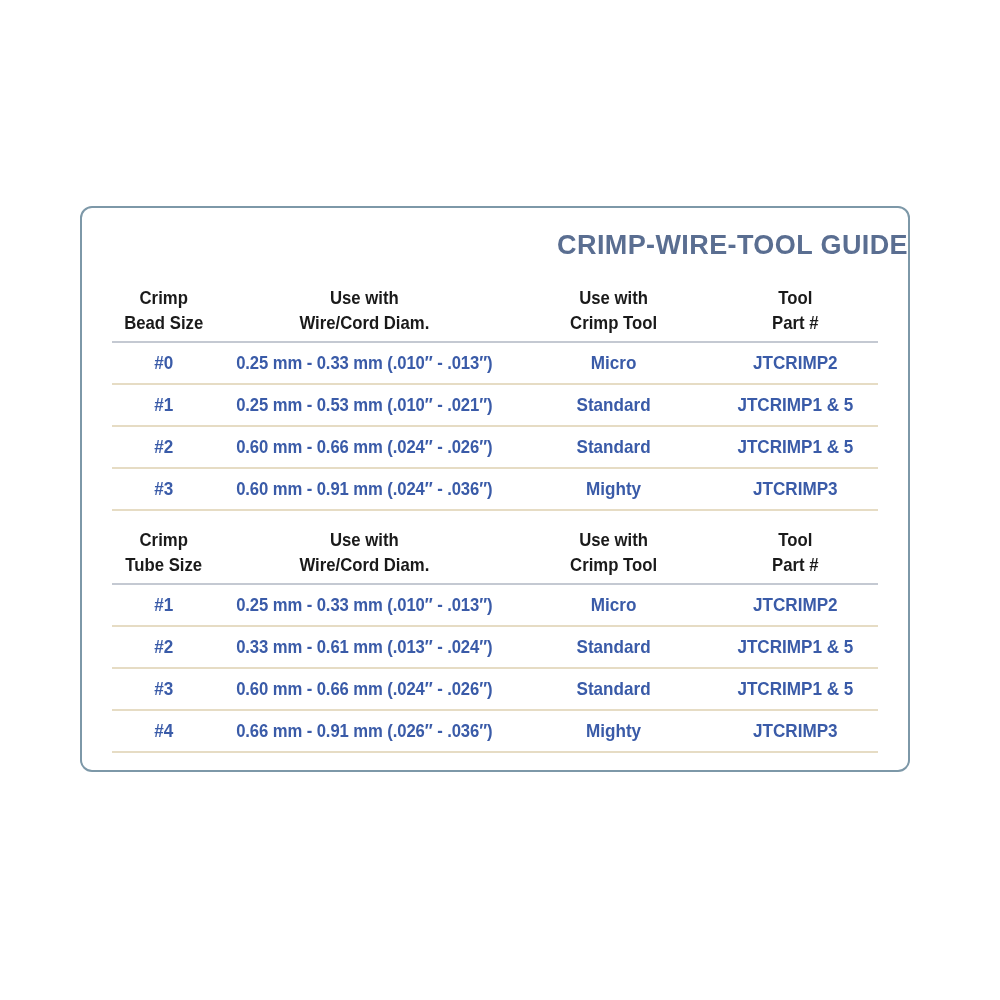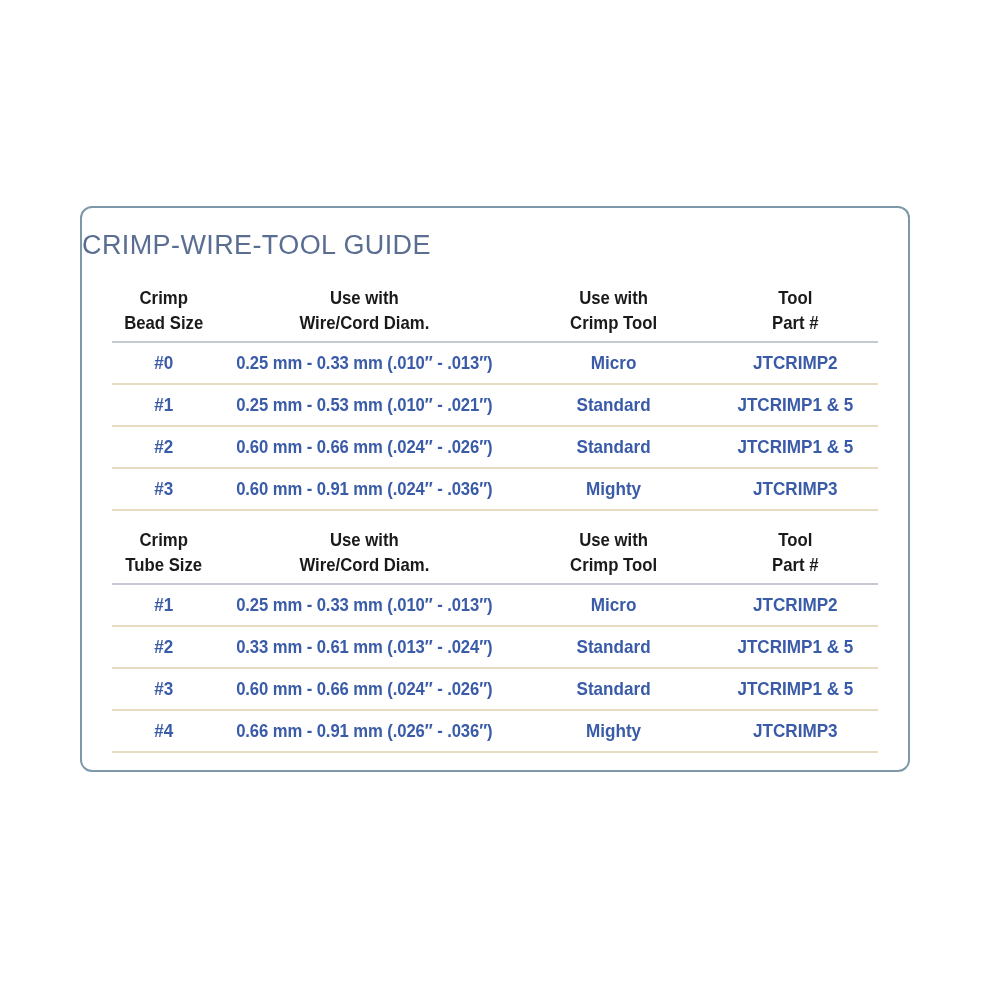--- a/index.html
+++ b/index.html
@@ -30,23 +30,23 @@
     width: 830px;
     height: 566px;
     box-sizing: border-box;
     background: #ffffff;
     border: 2px solid #7d98a8;
     border-radius: 12px;
   }
 
   
   .title {
-    text-align: left;
-    font-family: "Liberation Sans", sans-serif;
-    font-weight: normal;
+    text-align: right;
+    font-family: "Liberation Sans", sans-serif;
+    font-weight: bold;
     font-size: 27px;
     letter-spacing: 0.4px;
     color: #5a6e91;
     margin: 0;
     padding-top: 22px;
     padding-bottom: 0;
     white-space: nowrap;
   }
 
   

